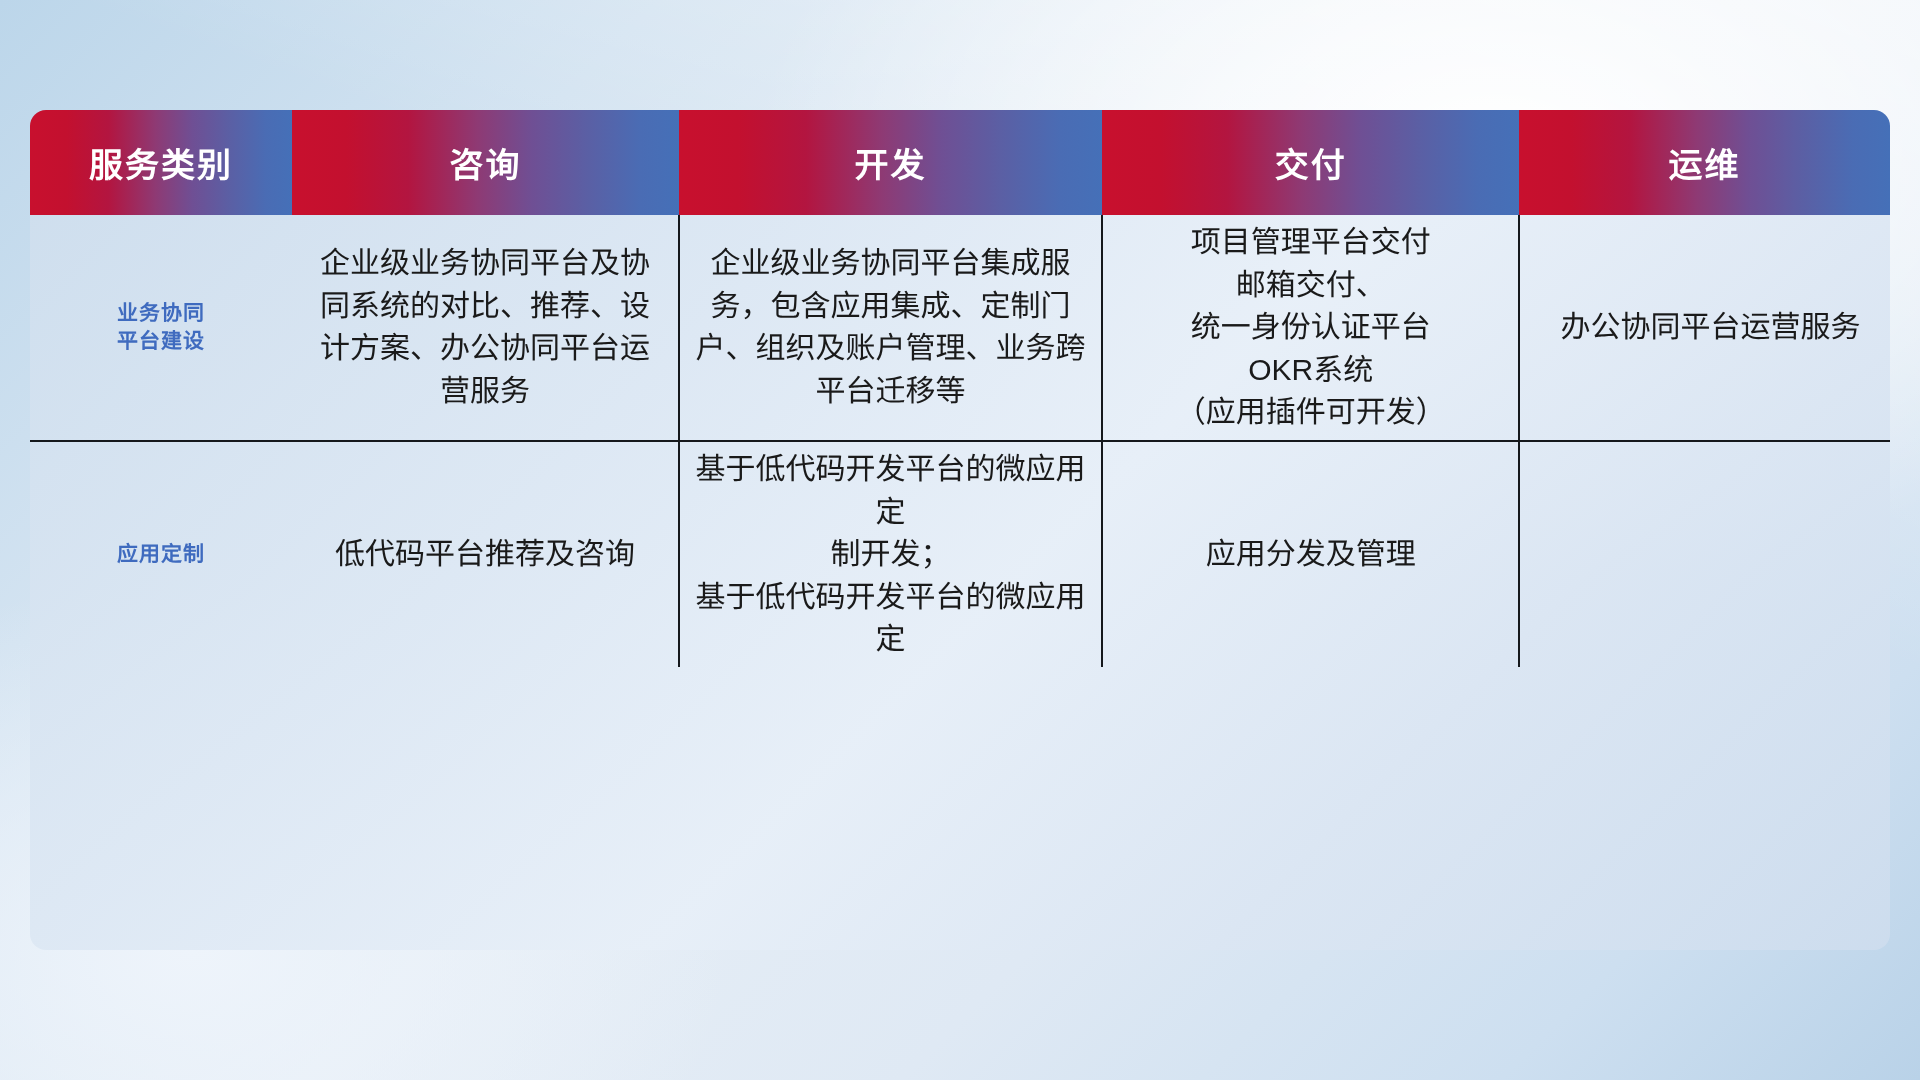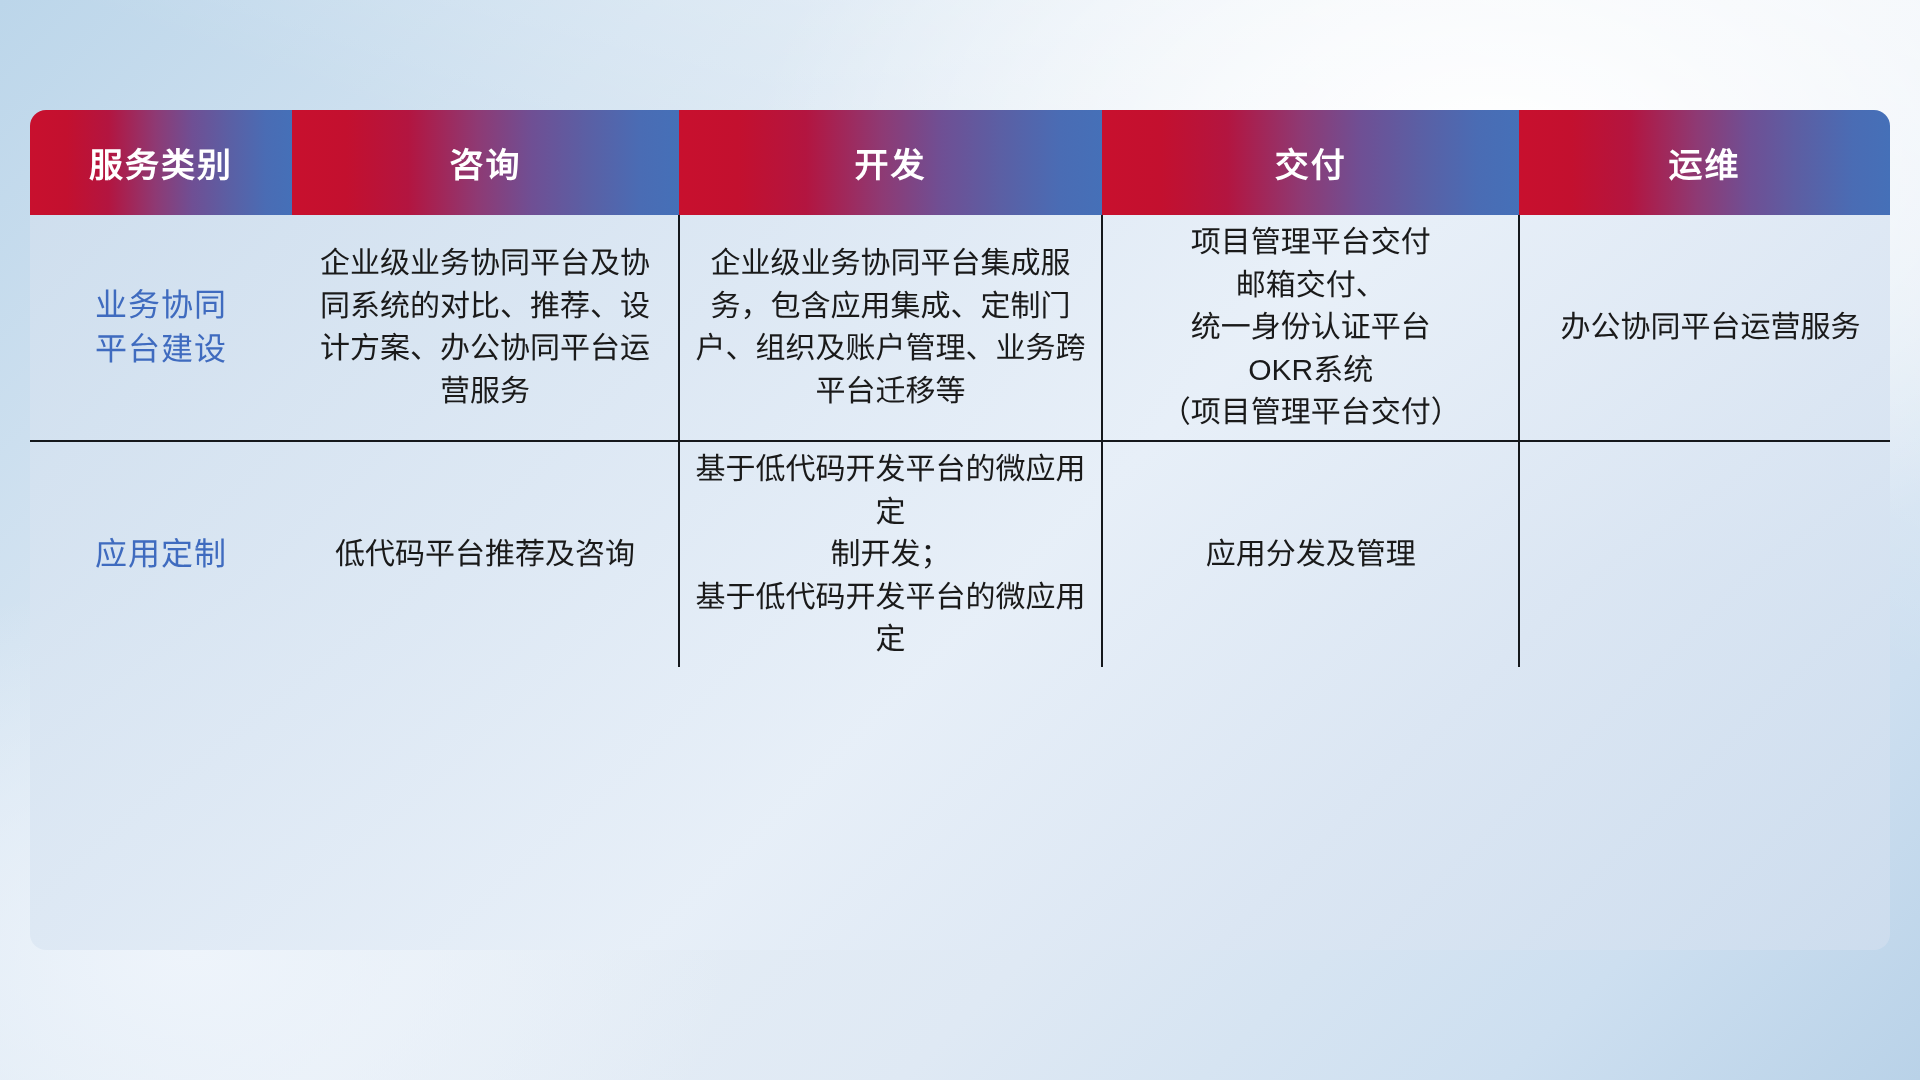--- a/index.html
+++ b/index.html
@@ -94,22 +94,22 @@
     border-right: 2px solid #15181c;
     border-bottom: 2px solid #15181c;
   }
   tbody td:last-child { border-right: none; padding-left: 25px; }
   tbody tr:last-child td { border-bottom: none; }
 
   
   tbody td.label-cell {
     border-right: none;
     color: #3f6bbf;
-    font-size: 32px;
-    font-weight: normal;
+    font-size: 21px;
+    font-weight: bold;
     line-height: 1.38;
     letter-spacing: 1px;
     margin-top: 38px;
   }
 
   .cell-lines > span { display: block; }
 
   
   .body-panel {
     position: absolute;
@@ -168,21 +168,21 @@
               </span>
             </td>
             <td>企业级业务协同平台及协同系统的对比、推荐、设计方案、办公协同平台运营服务</td>
             <td>企业级业务协同平台集成服务，包含应用集成、定制门户、组织及账户管理、业务跨平台迁移等</td>
             <td>
               <span class="cell-lines">
                 <span>项目管理平台交付</span>
                 <span>邮箱交付、</span>
                 <span>统一身份认证平台</span>
                 <span>OKR系统</span>
-                <span>（项目管理平台交付）</span>
+                <span>（应用插件可开发）</span>
               </span>
             </td>
             <td>办公协同平台运营服务</td>
           </tr>
 
 
           <tr class="r3">
             <td class="label-cell">
               <span class="cell-lines">
                 <span>应用定制</span>

